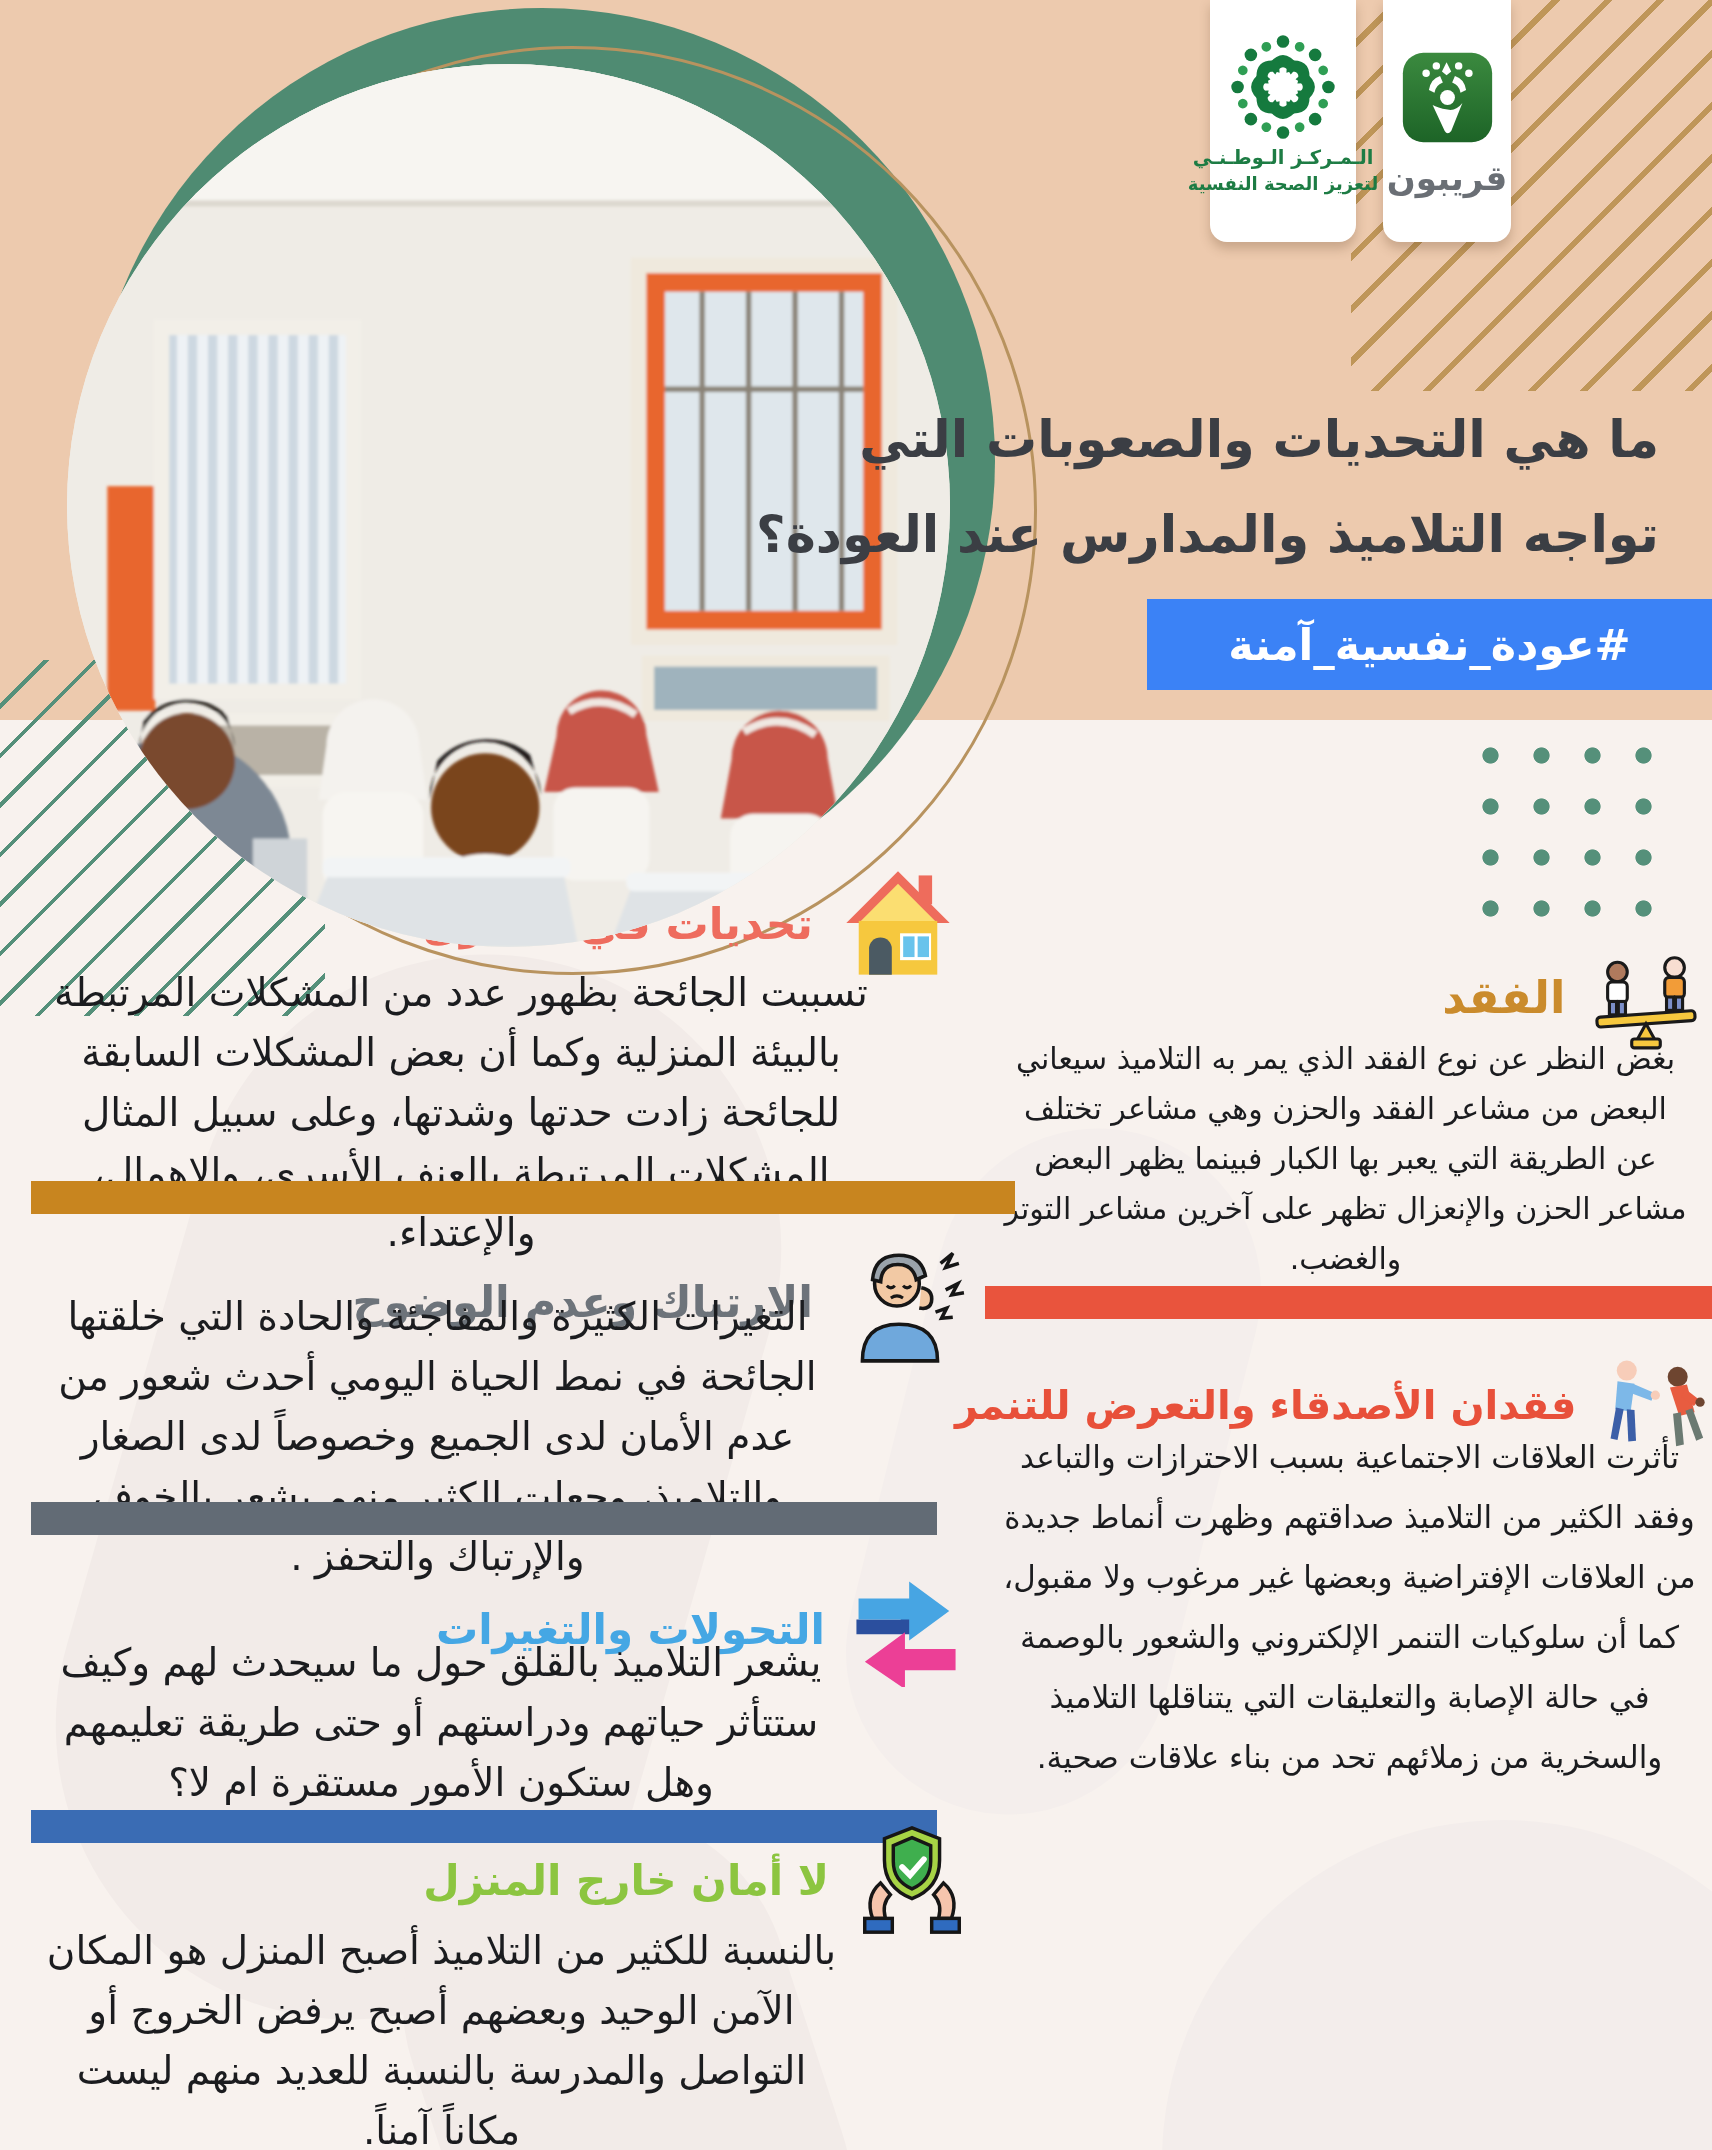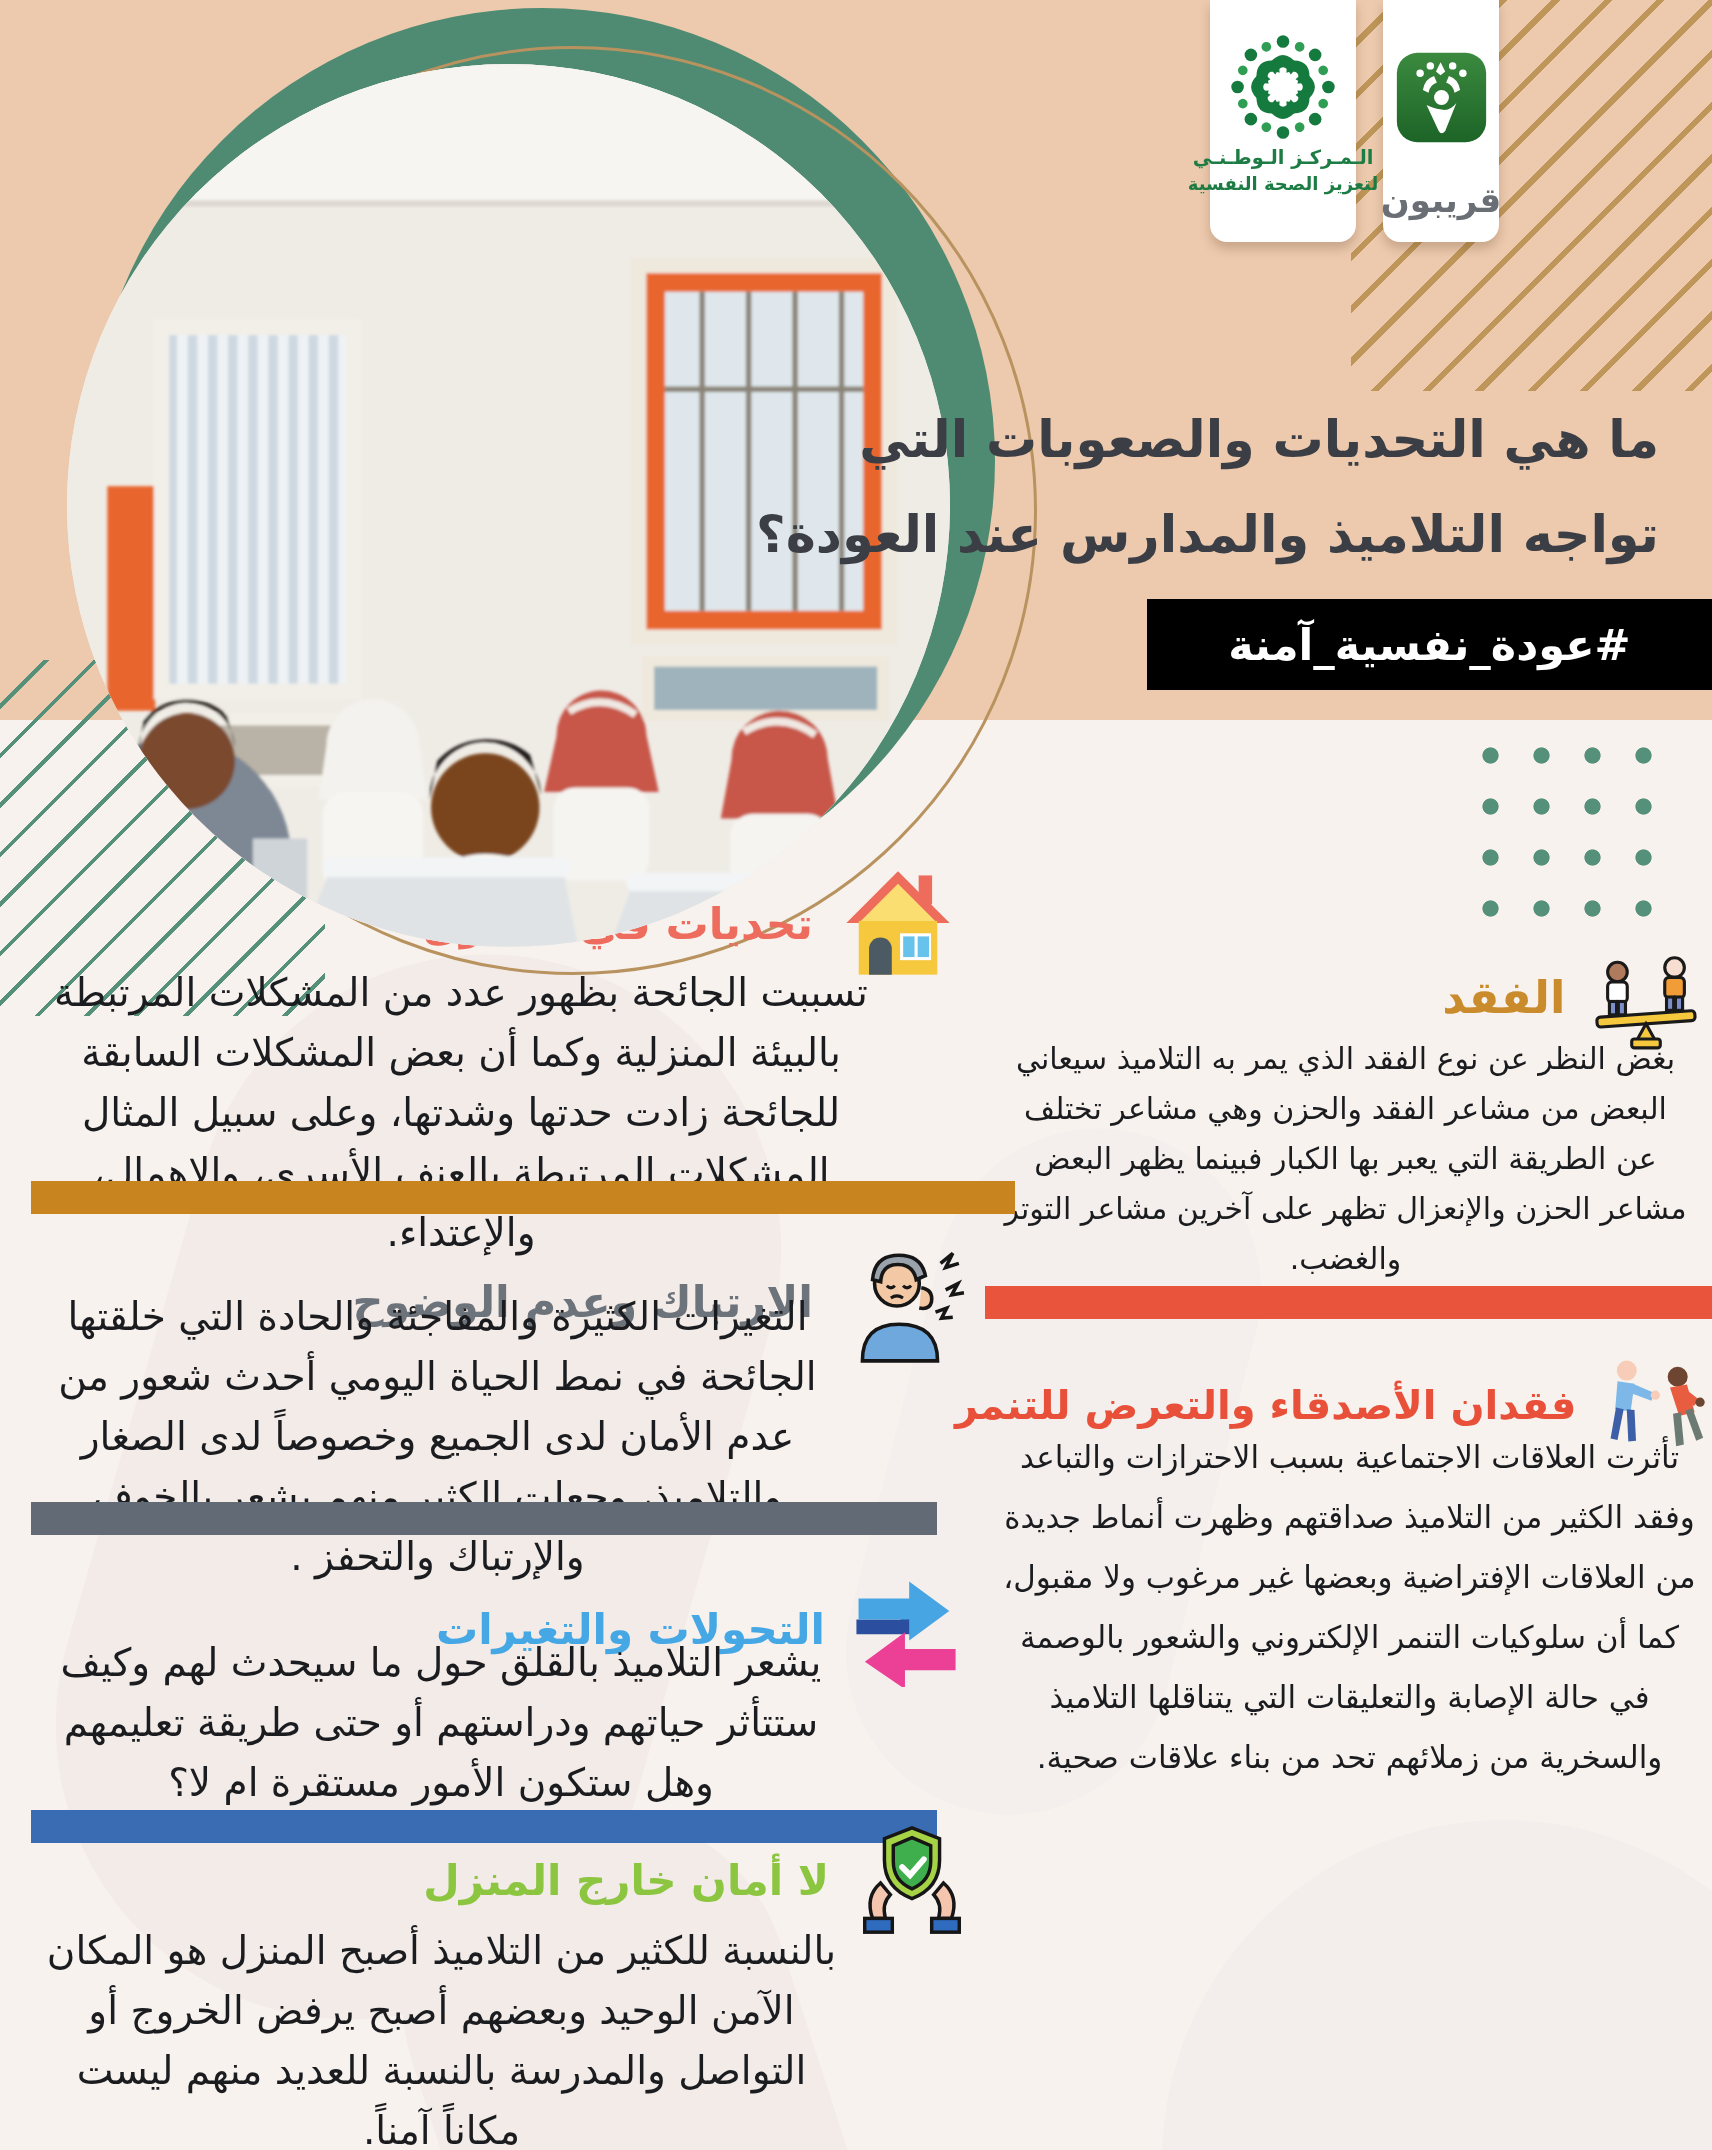--- a/index.html
+++ b/index.html
@@ -25,31 +25,31 @@
     background:#4f8b72; z-index:2;}
   .gold-ring{left:108px; top:46px; width:929px; height:929px; border-radius:50%;
     border:3.9px solid #b8935f; box-sizing:border-box; background:transparent; z-index:3;}
   .photo-circle{left:67px; top:64px; width:883px; height:883px; border-radius:50%;
     overflow:hidden; z-index:4; background:#efece6;}
   .photo-circle svg{display:block;}
   
   .logo-card{background:#ffffff; z-index:5; border-radius:0 0 17px 17px;
     box-shadow:0 6.2px 11px rgba(90,60,30,.25); display:flex; flex-direction:column; align-items:center;}
   .card1{left:1210px; top:0; width:146px; height:242px;}
-  .card2{left:1383px; top:0; width:116px; height:242px;gap:22px;}
+  .card2{left:1383px; top:0; width:128px; height:242px;}
   .card1 .emblem{margin-top:29px;}
   .center-name{color:#1d7c44; font-weight:bold; font-size:19.4px; line-height:26px; text-align:center; direction:rtl; white-space:nowrap;}
   .center-name2{color:#1d7c44; font-weight:bold; font-size:18px; line-height:25px; text-align:center; direction:rtl; white-space:nowrap;}
   .card2 .appicon{margin-top:51px;}
   .app-name{color:#6a6f75; font-weight:bold; font-size:34px; margin-top:14px; direction:rtl;}
   
   .title-line{right:53px; color:#3b3e44; font-weight:bold; font-size:51px; direction:rtl;
     white-space:nowrap; z-index:5; text-align:right;}
   .t1{top:410px;} .t2{top:505px;}
-  .hashtag-bar{left:1147px; top:599px; width:565px; height:91px; background:#000000; z-index:5;
+  .hashtag-bar{left:1147px; top:599px; width:565px; height:91px; background:#3b82f6; z-index:5;
     display:flex; align-items:center; justify-content:center;}
   .hashtag-bar span{color:#ffffff; font-weight:bold; font-size:43px; direction:rtl; white-space:nowrap;}
   
   .dots{left:1465px; top:730px; width:204px; height:204px; z-index:2;
     background-image:radial-gradient(circle, #55907a 7.7px, rgba(0,0,0,0) 8.5px);
     background-size:51px 51px;}
   
   .sec-header{position:absolute; display:flex; direction:rtl; align-items:center; gap:23px; z-index:3;}
   .sec-header .icon{flex:0 0 auto;}
   .sec-title{font-weight:bold; white-space:nowrap;}

